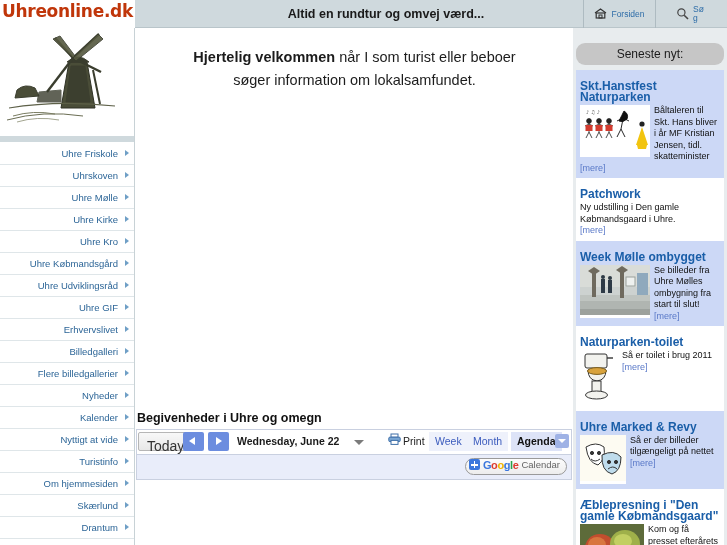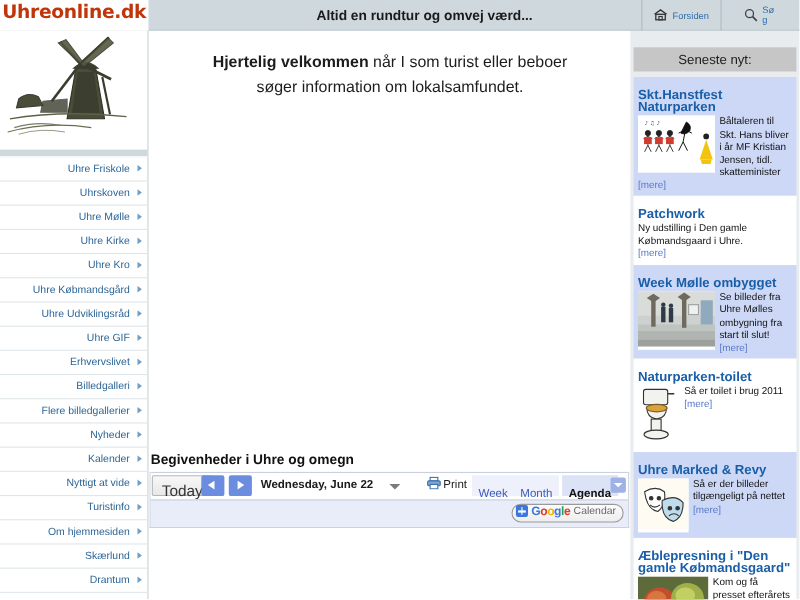--- a/index.html
+++ b/index.html
@@ -230,21 +230,21 @@
     color: #222;
     cursor: pointer;
     display: flex;
     align-items: flex-start;
     gap: 2px;
   }
   .view-btn {
     position: absolute;
     top: 2px;
     height: 19px; line-height: 19px;
-    padding: 8px 6px;
+    padding: 0 6px;
     font-size: 10.5px;
     color: #3b5bbd;
     background: #eef1fb;
     cursor: pointer;
     box-sizing: border-box;
   }
   .view-week  { left: 292px; }
   .view-month { left: 330px; }
   .view-agenda{
     left: 374px;
@@ -313,20 +313,21 @@
     background: #e8ecee;
     box-sizing: border-box;
   }
   .news-head {
     margin: 15px 3px 5px 3px;
     height: 22px; line-height: 22px;
     text-align: center;
     background: #c6c6c6;
     font-size: 12px;
     color: #1c1c1c;
+    border-radius: 9px;
   }
   .news-list { margin: 0 3px; }
   .news-item {
     position: relative;
     padding: 3px 4px 4px 4px;
     font-size: 9px;
     line-height: 11.5px;
     color: #111;
     overflow: hidden;
     box-sizing: border-box;

